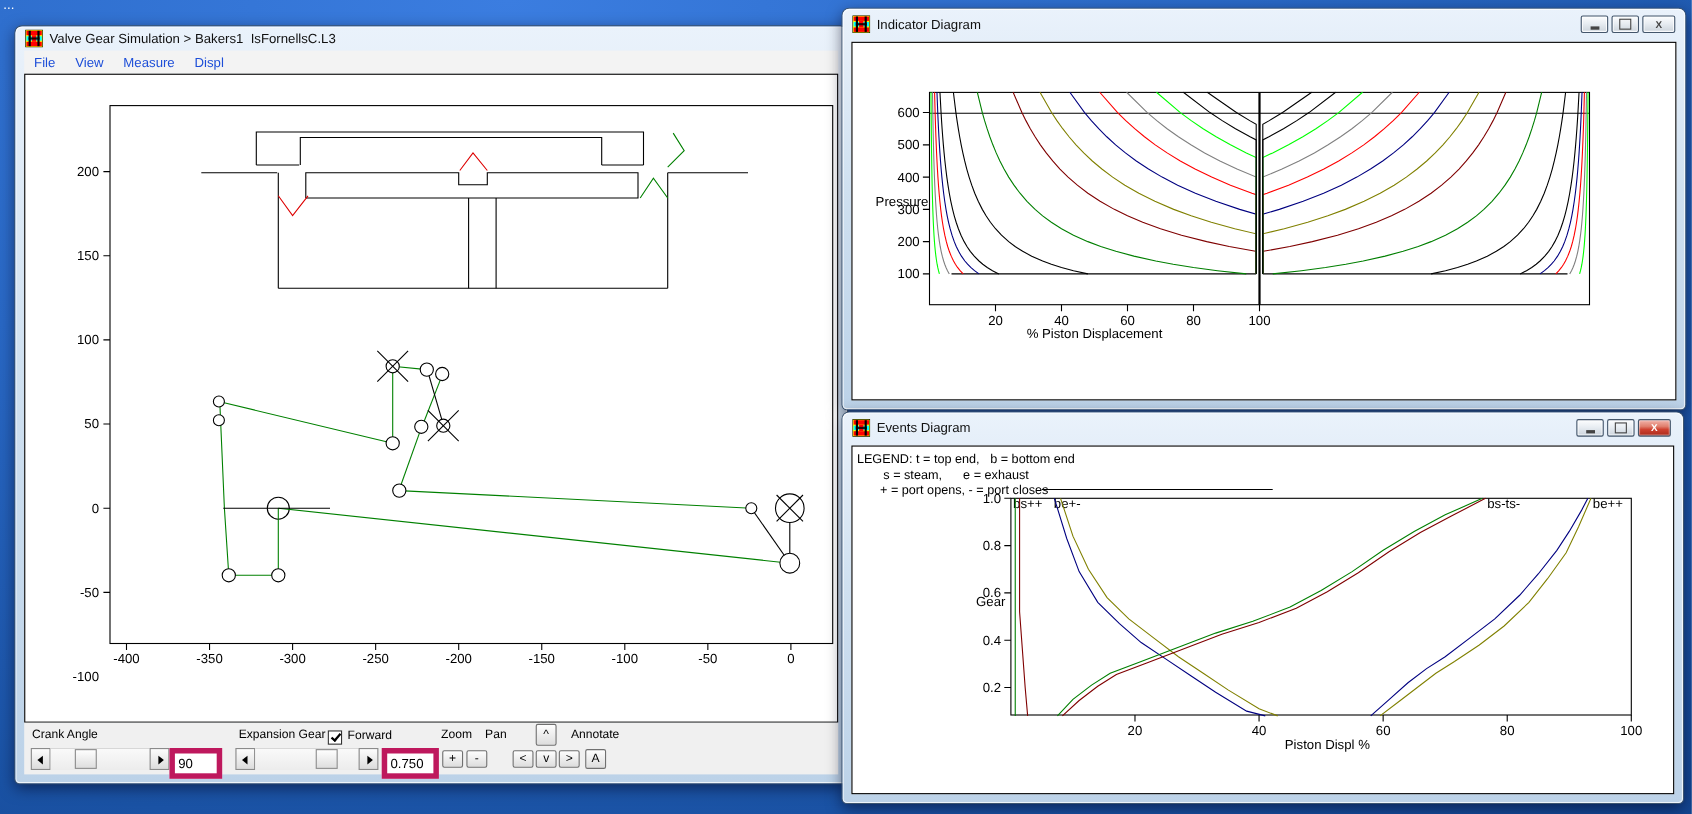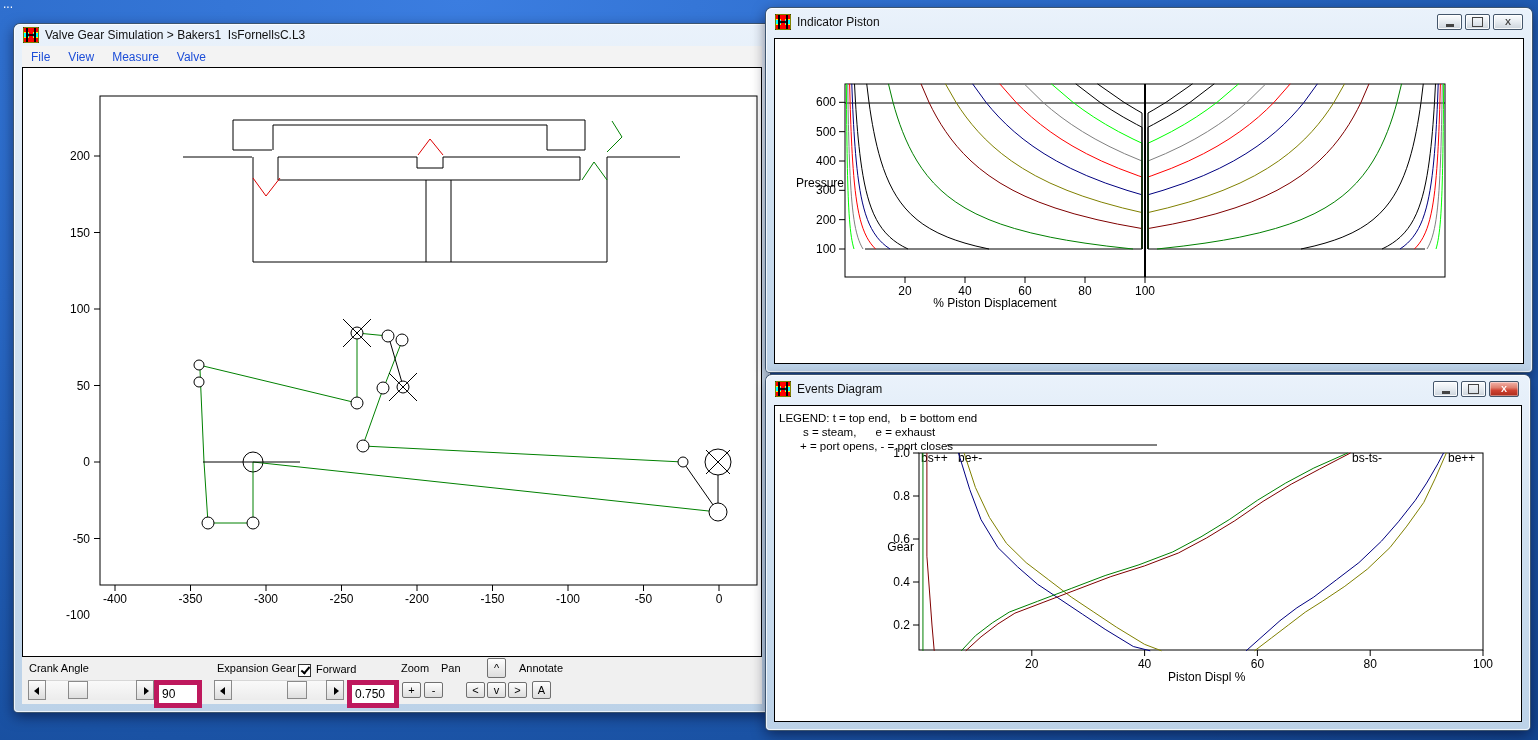--- a/index.html
+++ b/index.html
@@ -78,21 +78,21 @@
           <rect x="11" y="1" width="2" height="14" fill="#000"></rect>
           <rect x="3" y="7" width="10" height="2" fill="#000" opacity="0.85"></rect>
         </svg>
       </span>
       <span class="title">Valve Gear Simulation &gt; Bakers1  IsFornellsC.L3</span>
     </div>
     <div class="menubar">
       <span class="menu-item">File</span>
       <span class="menu-item">View</span>
       <span class="menu-item">Measure</span>
-      <span class="menu-item">Valve</span>
+      <span class="menu-item">Displ</span>
     </div>
     <div class="client" id="main-client">
       <svg id="main-plot" viewBox="23 68 738 588" width="738" height="588">
           <rect x="100" y="96" width="657" height="489" fill="none" stroke="#000"></rect>
           <polyline points="94,156 100,156" fill="none" stroke="#000" stroke-width="1"></polyline>
           <text x="90" y="160" text-anchor="end" font-size="12" fill="#000">200</text>
           <polyline points="94,232.5 100,232.5" fill="none" stroke="#000" stroke-width="1"></polyline>
           <text x="90" y="236.5" text-anchor="end" font-size="12" fill="#000">150</text>
           <polyline points="94,309 100,309" fill="none" stroke="#000" stroke-width="1"></polyline>
           <text x="90" y="313" text-anchor="end" font-size="12" fill="#000">100</text>
@@ -223,21 +223,21 @@
           <rect x="0" y="0" width="16" height="16" fill="#ffff00" stroke="#000"></rect>
           <rect x="1" y="1" width="14" height="4" fill="#ff0000"></rect>
           <rect x="1" y="6" width="14" height="4" fill="#00ffff"></rect>
           <rect x="6" y="5" width="4" height="6" fill="#ff0000"></rect>
           <rect x="1" y="11" width="14" height="4" fill="#ff0000"></rect>
           <rect x="3" y="1" width="2" height="14" fill="#000"></rect>
           <rect x="11" y="1" width="2" height="14" fill="#000"></rect>
           <rect x="3" y="7" width="10" height="2" fill="#000" opacity="0.85"></rect>
         </svg>
       </span>
-      <span class="title">Indicator Piston</span>
+      <span class="title">Indicator Diagram</span>
       <span class="winbtns">
         <button class="wbtn">
             <i class="g-min"></i>
           </button>
         <button class="wbtn">
             <i class="g-max"></i>
           </button>
         <button class="wbtn close">
             <span>X</span>
           </button>

